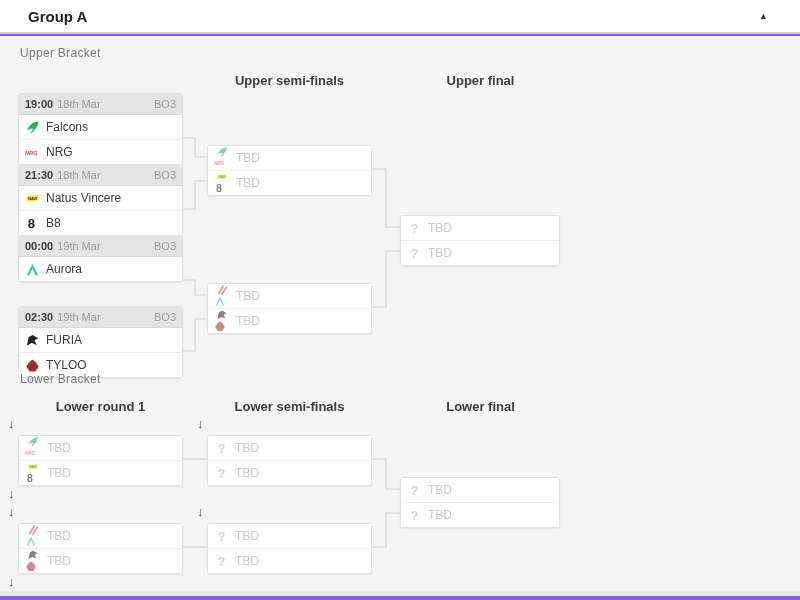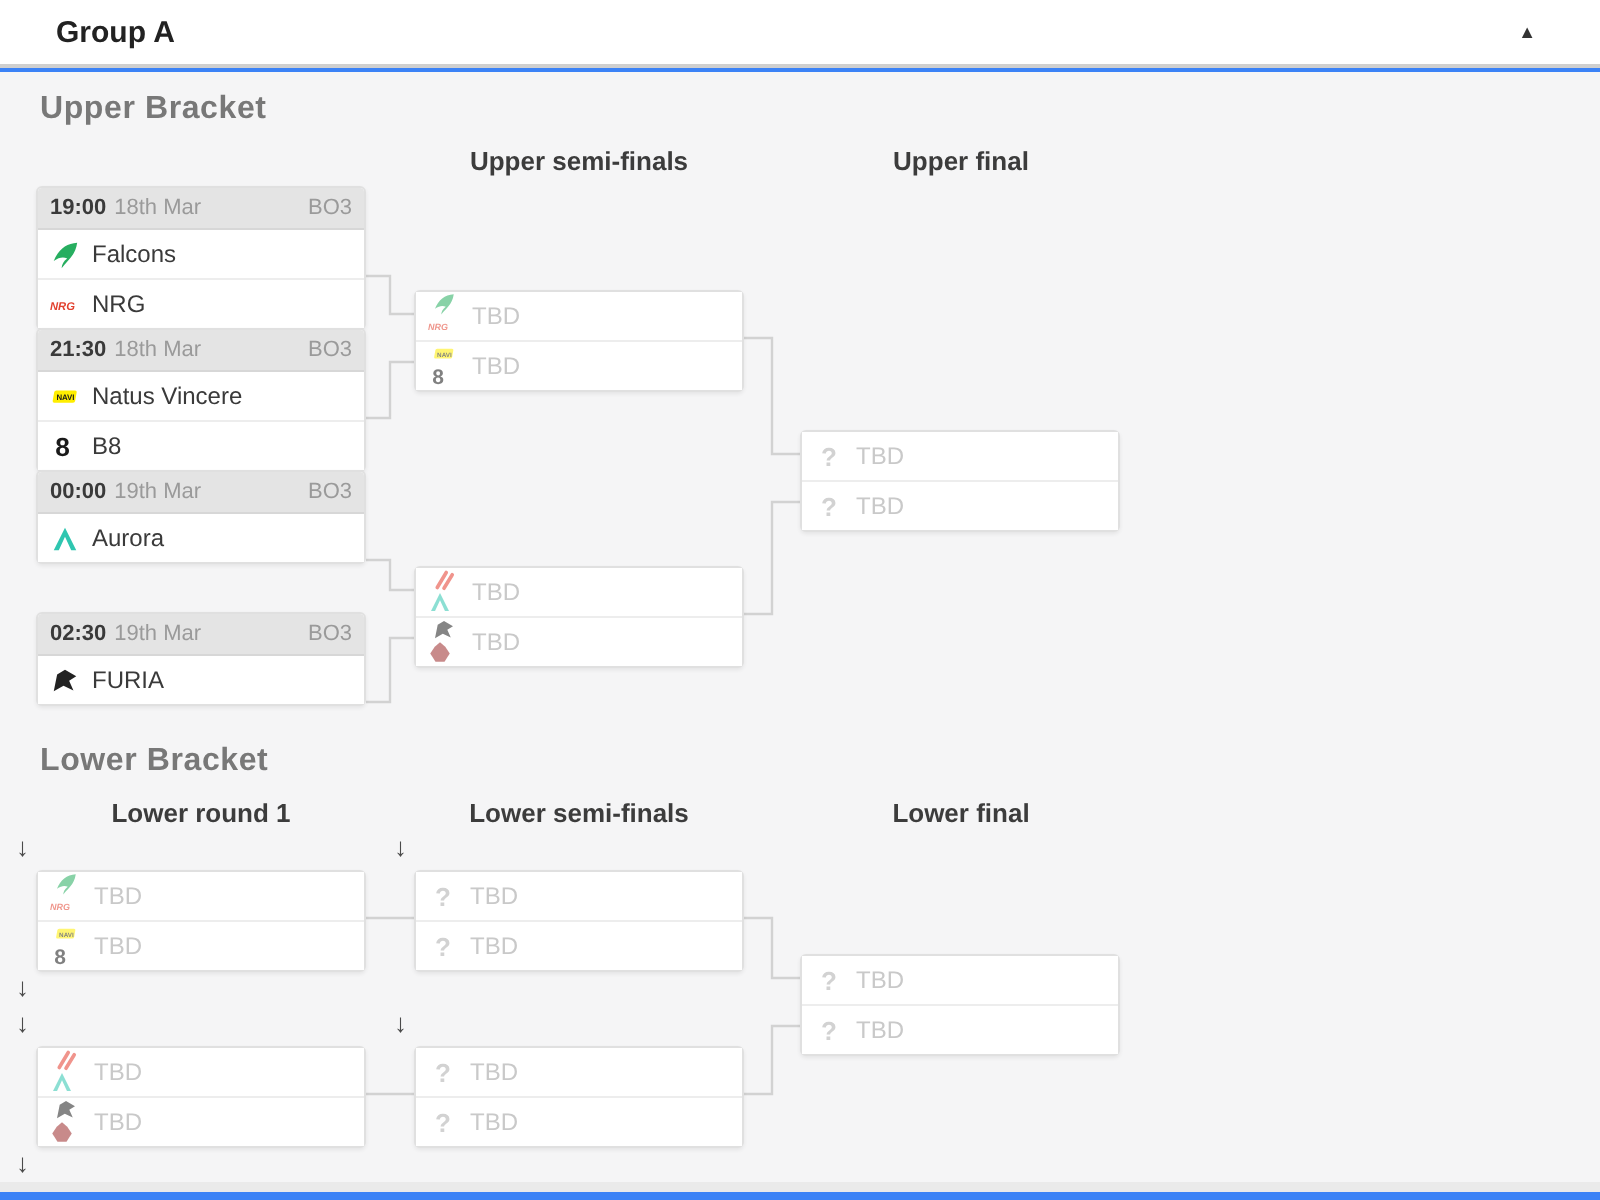--- a/index.html
+++ b/index.html
@@ -1,35 +1,35 @@
 <!DOCTYPE html>
 <html><head>
 <meta charset="utf-8">
 <style>
   html,body{margin:0;padding:0;}
   .page{
     position:relative; width:800px; height:600px; overflow:hidden;
-    background:#3b82f6; font-family:"Liberation Sans", sans-serif;
+    background:#8b5cf6; font-family:"Liberation Sans", sans-serif;
     -webkit-font-smoothing:antialiased;
   }
   
   .group-header{
     position:absolute; left:0; top:0; width:800px; height:34px;
     background:#ffffff; border-bottom:2px solid #cfcfcf;
     display:flex; align-items:center; box-sizing:border-box;
   }
   .group-title{ margin-left:28px; font-size:15px; font-weight:bold; color:#222; }
   .collapse-caret{ margin-left:auto; margin-right:32px; font-size:9px; color:#333; cursor:pointer; }
   
   .content{
     position:absolute; left:0; top:36px; width:800px; height:560px;
     background:#f5f5f6;
   }
   .bottom-strip{ position:absolute; left:0; bottom:0; width:800px; height:5px; background:#eaeaea; }
-  .section-label{ position:absolute; font-size:16px; font-weight:bold; color:#787878; letter-spacing:.3px; }
+  .section-label{ position:absolute; font-size:12px; font-weight:normal; color:#787878; letter-spacing:.3px; }
   .col-header{ position:absolute; width:165px; text-align:center; font-size:13px; font-weight:bold; color:#3c3c3c; }
   
   .connectors{ position:absolute; left:0; top:0; pointer-events:none; }
   .connectors path{ stroke:#d2d2d2; stroke-width:1.2; fill:none; }
   
   .match,.tbd-box{
     position:absolute; width:165px; box-sizing:border-box;
     background:#ffffff; border:1px solid #e0e0e0; border-radius:3px;
     box-shadow:0 1px 2px rgba(0,0,0,.07);
   }
@@ -185,20 +185,26 @@
         <span class="mh-time">02:30</span>
         <span class="mh-date">19th Mar</span>
         <span class="mh-format">BO3</span>
       </div>
       <div class="team-row">
         <svg class="icon">
             <use href="#i-furia"></use>
           </svg>
         <span class="team-name">FURIA</span>
       </div>
+      <div class="team-row">
+        <svg class="icon">
+            <use href="#i-tyloo"></use>
+          </svg>
+        <span class="team-name">TYLOO</span>
+      </div>
     </div>
 
     <div class="tbd-box" style="left:207px;top:109px">
       <div class="tbd-row">
         <span class="icon-stack">
           <svg class="icon i-top">
               <use href="#i-falcons"></use>
             </svg>
           <svg class="icon i-bot">
               <use href="#i-nrg"></use>

